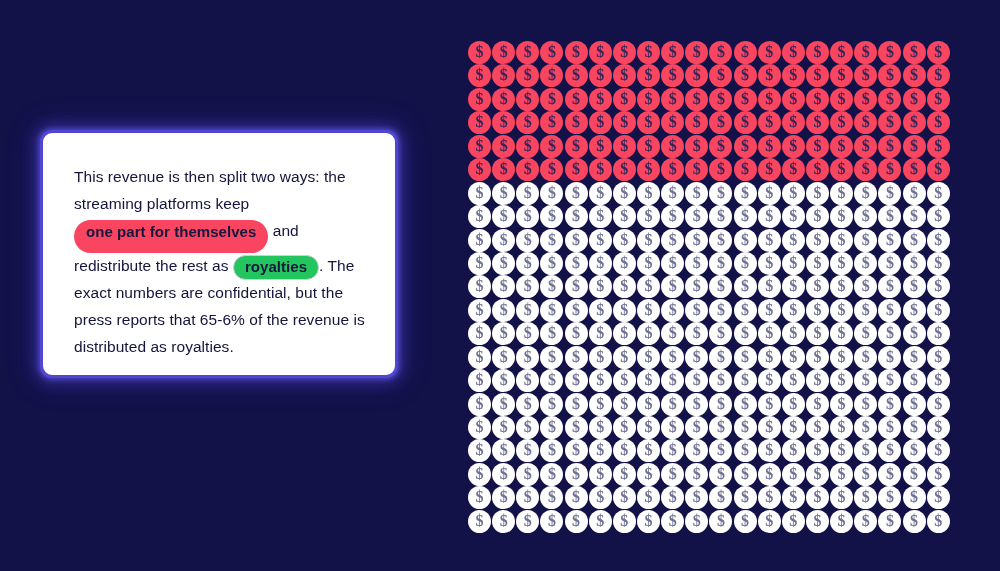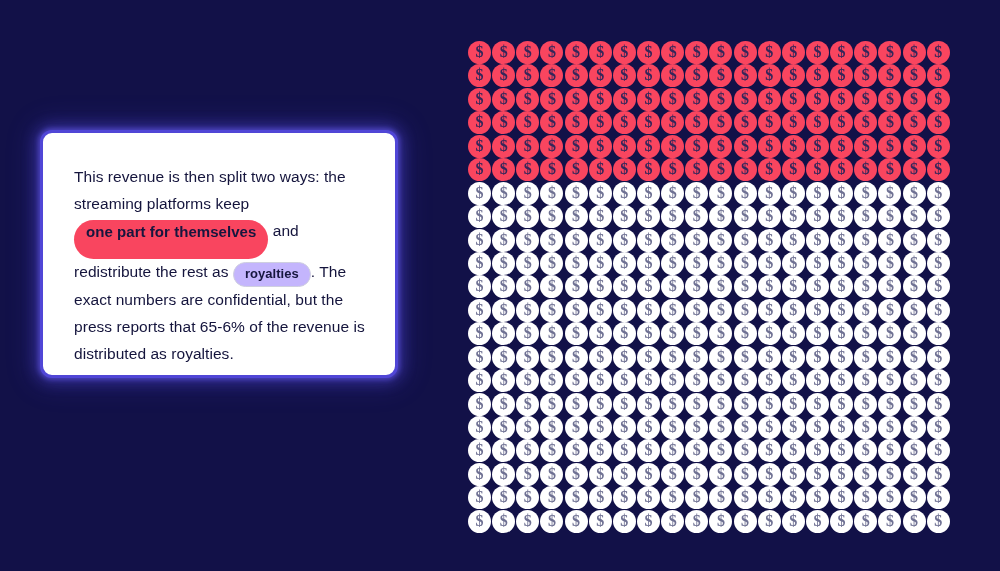--- a/index.html
+++ b/index.html
@@ -53,39 +53,39 @@
     margin: 0;
   }
 
   
   .pill-fill {
     display: inline-block;
     background: #f9455f;
     color: #16163e;
     font-weight: bold;
     border-radius: 999px;
-    padding: 2px 12px 17px 12px;
+    padding: 2px 12px 11px 12px;
     line-height: 20px;
     font-size: 15px;
     vertical-align: baseline;
     position: relative;
     top: 1px;
   }
 
   
   .pill-outline {
     display: inline-block;
-    background: #c4b5fd;
+    background: #22c55e;
     color: #16163e;
     font-weight: bold;
     border: 1.5px solid #cfcfe0;
     border-radius: 999px;
     padding: 1px 11px 2px 11px;
     line-height: 20px;
-    font-size: 13px;
+    font-size: 15px;
     vertical-align: baseline;
     position: relative;
     top: 1px;
   }
 
   
   .coin-grid {
     position: absolute;
     left: 468px;
     top: 41px;

